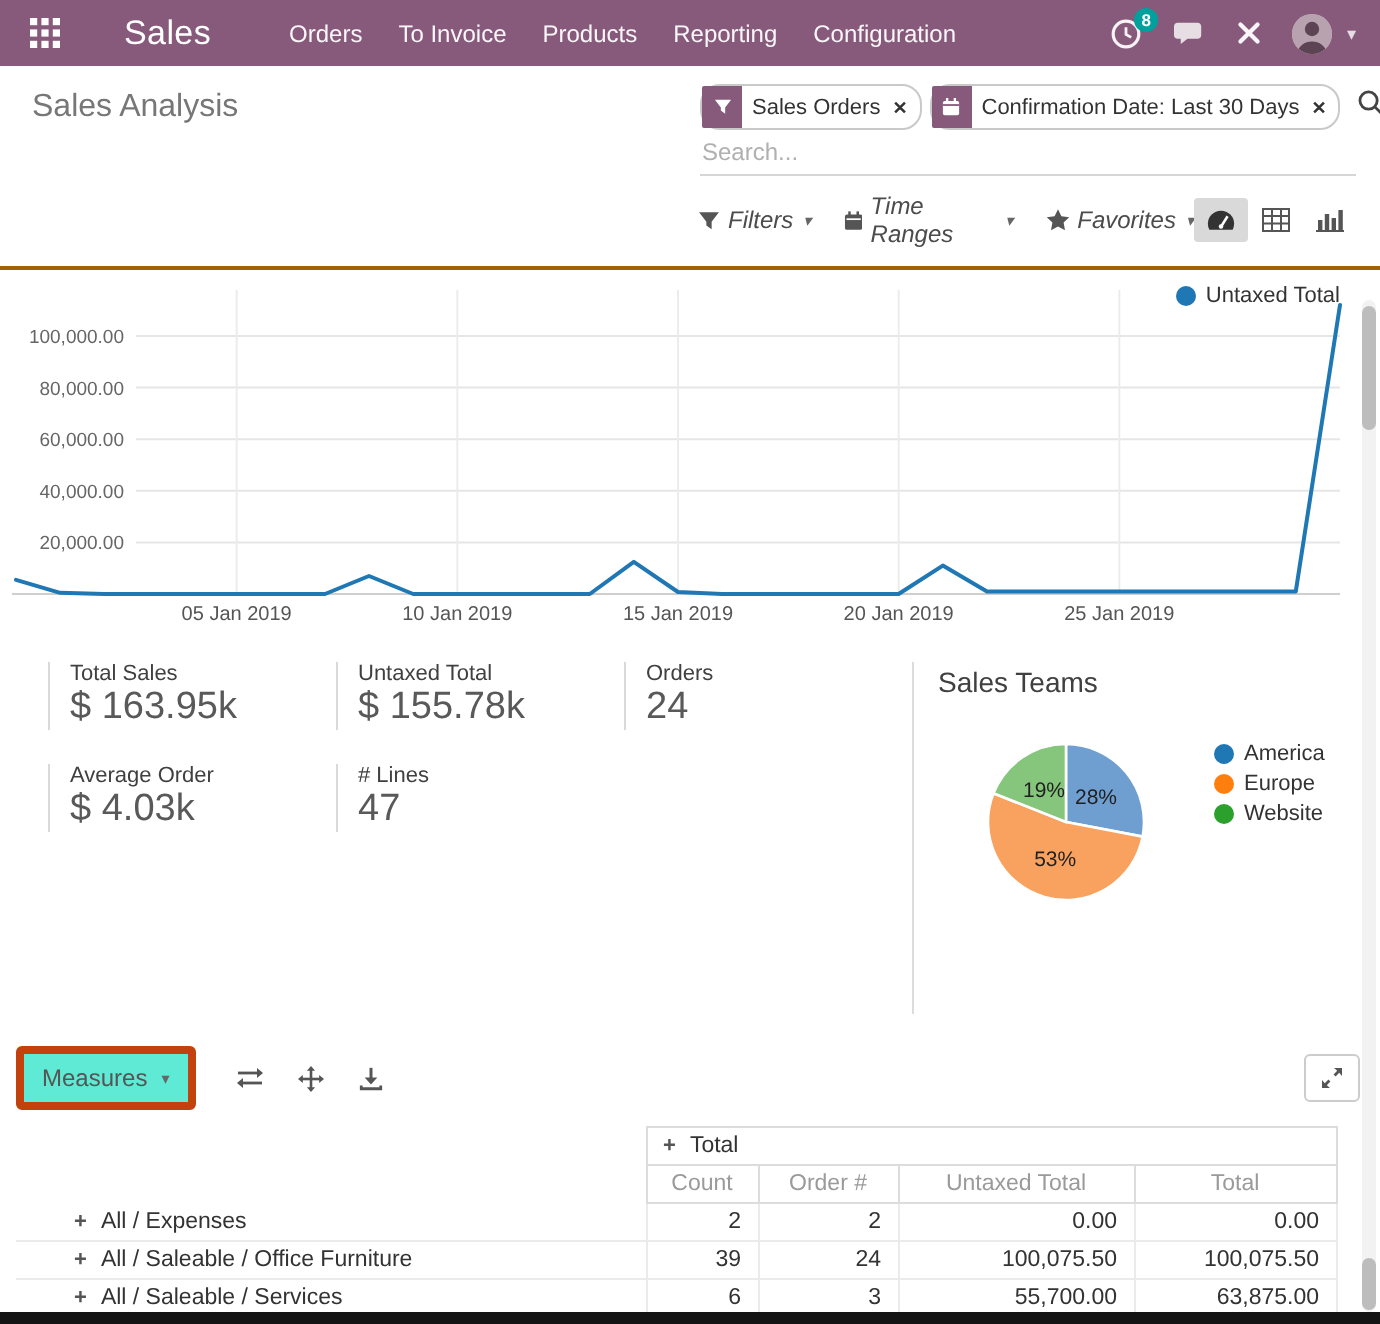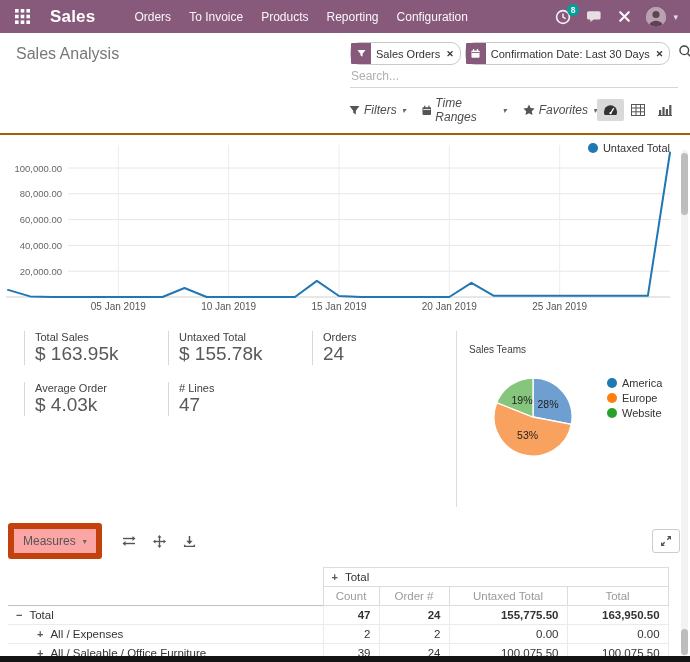--- a/index.html
+++ b/index.html
@@ -3,21 +3,21 @@
 <meta charset="utf-8">
 <style>
   * { margin:0; padding:0; box-sizing:border-box; }
   html,body { width:690px; height:662px; overflow:hidden; background:#fff;
     font-family:"Liberation Sans", sans-serif; position:relative; }
 
   
   .navbar { height:33px; background:#875A7B; display:flex; align-items:center;
     padding:0 12px; color:#fff; }
   .apps-btn { width:20px; height:20px; display:flex; align-items:center; justify-content:center; cursor:pointer; }
-  .app-title { font-size:17px; font-weight:bold; margin-left:18px; letter-spacing:.2px; }
+  .app-title { font-size:17px; font-weight:normal; margin-left:30px; letter-spacing:.2px; }
   .nav-menu { display:flex; margin-left:30px; }
   .nav-menu .nav-item { font-size:12px; padding:6px 9px; cursor:pointer; color:#fff; opacity:.95; }
   .nav-right { margin-left:auto; display:flex; align-items:center; gap:15px; }
   .icon-wrap { position:relative; display:flex; align-items:center; cursor:pointer; }
   .badge { position:absolute; top:-5px; right:-8px; background:#00A09D; color:#fff;
     font-size:8.5px; line-height:1; padding:2px 4px; border-radius:7px; font-weight:bold; }
   .avatar { width:20px; height:20px; border-radius:50%; background:#cdb6c2; overflow:hidden;
     display:flex; align-items:center; justify-content:center; }
   .nav-caret { font-size:9px; color:#e8dce4; margin-left:-8px; }
 
@@ -57,31 +57,31 @@
   #line-svg { display:block; margin-left:4px; margin-top:2px; }
 
   
   .kpi-section { display:flex; padding:13px 0 8px 12px; min-height:197px; }
   .kpi-grid { width:444px; display:grid; grid-template-columns:repeat(3,1fr);
     row-gap:17px; padding-left:12px; align-content:start; }
   .kpi { border-left:1px solid #d9d9d9; padding-left:10px; margin-right:10px; }
   .kpi-label { font-size:11px; color:#404040; }
   .kpi-value { font-size:19px; color:#595959; }
   .teams { flex:1; border-left:1px solid #dcdcdc; padding:0 10px 0 12px; }
-  .teams-title { font-size:10px; color:#404040; margin-top:13px; }
+  .teams-title { font-size:14px; color:#404040; margin-top:2px; }
   .teams-content { display:flex; margin-top:12px; }
   #pie-svg { margin-left:16px; }
   .teams-legend { margin-left:26px; margin-top:10px; }
   .tl-item { display:flex; align-items:center; gap:5px; margin-bottom:3px;
     font-size:11px; color:#333; }
 
   
   .pivot-controls { display:flex; align-items:center; padding:8px 10px 8px 8px; }
-  .measures-btn { display:flex; align-items:center; gap:6px; border:6px solid #c2410c;
-    border-radius:3px; background:#fca5a5; padding:5px 9px; font-size:12px; color:#555;
+  .measures-btn { display:flex; align-items:center; gap:6px; border:4px solid #c2410c;
+    border-radius:3px; background:#5eead4; padding:5px 9px; font-size:12px; color:#555;
     cursor:pointer; font-family:"Liberation Sans",sans-serif; }
   .pc-icons { display:flex; align-items:center; gap:17px; margin-left:20px; }
   .pc-icons .icon-wrap { color:#555; }
   .expand-btn { margin-left:auto; width:28px; height:24px; border:1px solid #ccc;
     border-radius:3px; background:#fff; display:flex; align-items:center;
     justify-content:center; cursor:pointer; }
 
   
   .pivot-table { border-collapse:collapse; font-size:11.5px; margin-left:8px; width:660px;
     table-layout:fixed; }
@@ -414,27 +414,20 @@
     </tr>
     <tr>
       <td class="blank"></td>
       <th class="col-head">Count</th>
       <th class="col-head">Order #</th>
       <th class="col-head">Untaxed Total</th>
       <th class="col-head">Total</th>
     </tr>
   </thead>
   <tbody>
-    <tr class="total-row">
-      <td class="row-label"><span class="tree-ic">−</span><span>Total</span></td>
-      <td class="val">47</td>
-      <td class="val">24</td>
-      <td class="val">155,775.50</td>
-      <td class="val">163,950.50</td>
-    </tr>
     <tr>
       <td class="row-label indent-1"><span class="tree-ic">+</span><span>All / Expenses</span></td>
       <td class="val">2</td>
       <td class="val">2</td>
       <td class="val">0.00</td>
       <td class="val">0.00</td>
     </tr>
     <tr>
       <td class="row-label indent-1"><span class="tree-ic">+</span><span>All / Saleable / Office Furniture</span></td>
       <td class="val">39</td>

